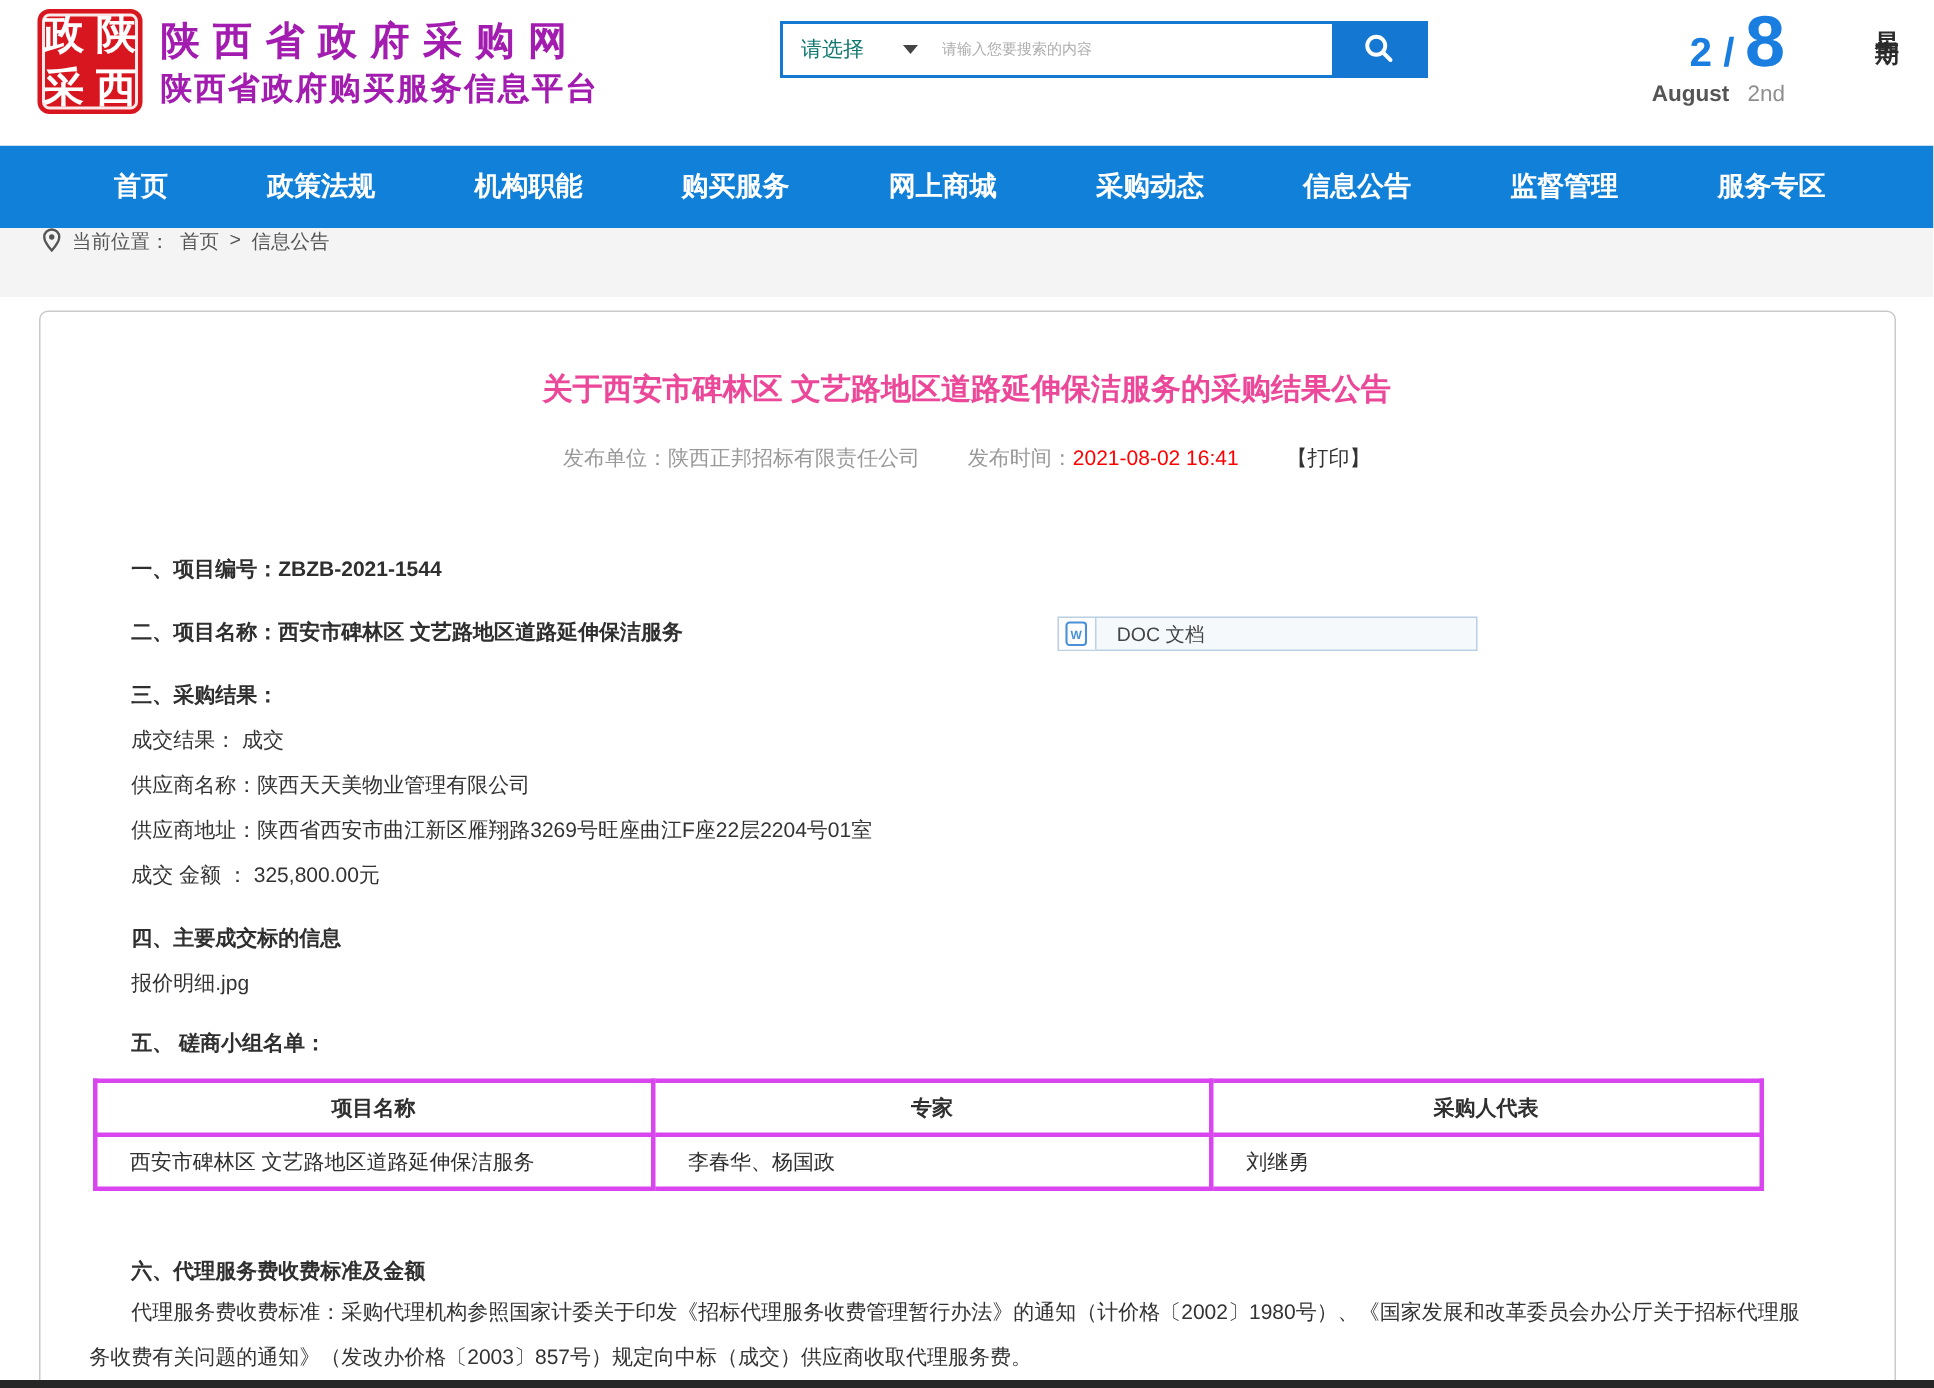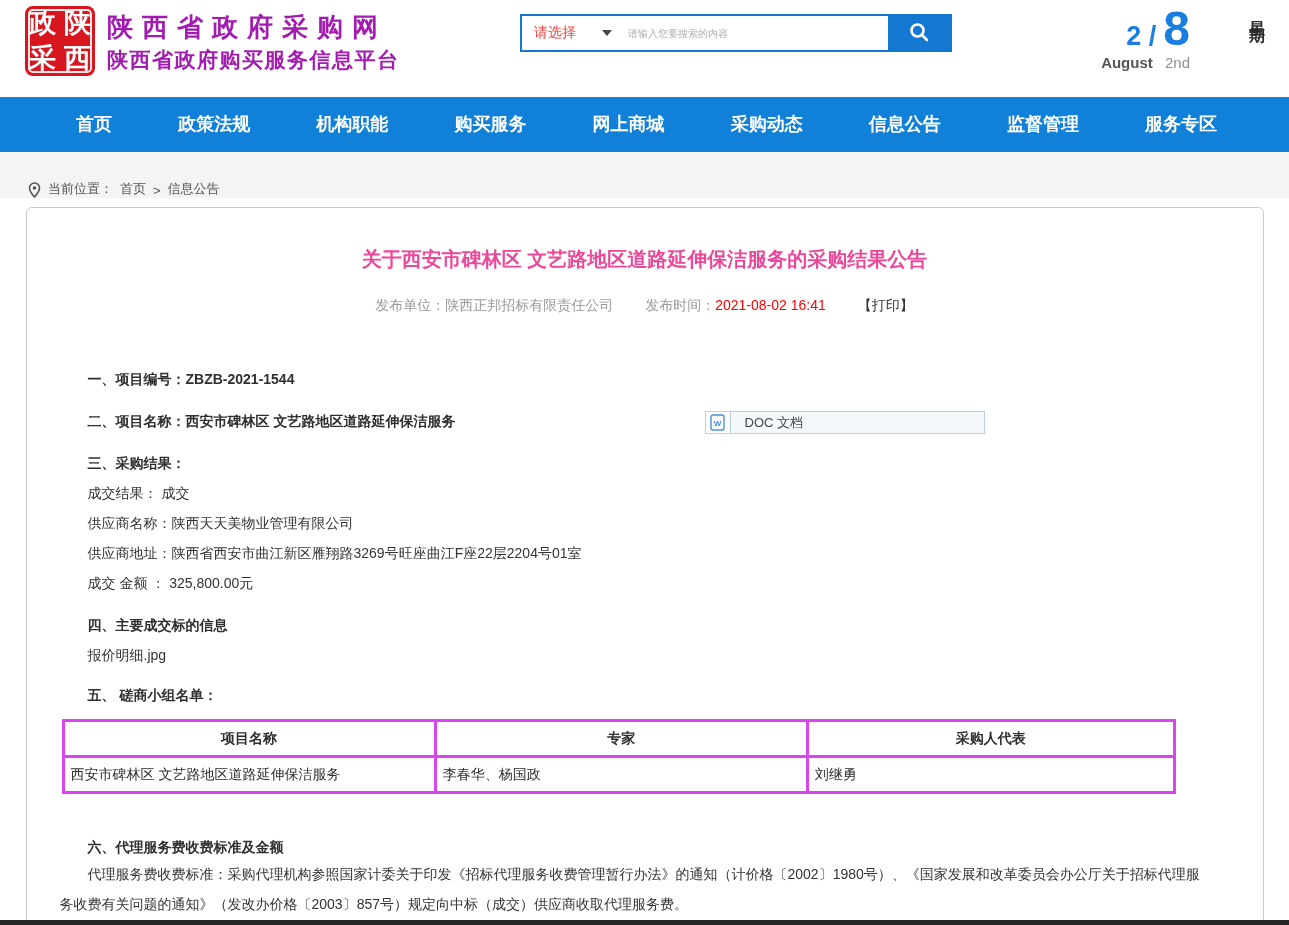--- a/index.html
+++ b/index.html
@@ -13,21 +13,21 @@
     grid-template-columns:1fr 1fr; grid-template-rows:1fr 1fr; }
   .logo::after { content:""; position:absolute; inset:3px; border:2px solid rgba(255,255,255,.9); border-radius:5px; pointer-events:none; }
   .logo span { color:#fff; font-size:27px; font-weight:bold; display:flex; align-items:center; justify-content:center; line-height:1; }
   .brand { position:absolute; left:107px; top:11px; color:#a21caf; }
   .brand-title { font-size:26px; font-weight:bold; letter-spacing:9px; line-height:1.25; white-space:nowrap; }
   .brand-sub { font-size:21px; font-weight:bold; letter-spacing:1.5px; line-height:1.5; white-space:nowrap; }
 
   .search { position:absolute; left:520px; top:14px; width:432px; height:38px;
     border:2px solid #1477d2; display:flex; align-items:stretch; background:#fff; }
   .search-select { width:96px; display:flex; align-items:center; padding-left:12px; gap:26px;
-    font-size:14px; color:#ef4444; cursor:pointer; }
+    font-size:14px; color:#0f766e; cursor:pointer; }
   .caret { width:0; height:0; border-left:5px solid transparent; border-right:5px solid transparent; border-top:6px solid #444; }
   .search-input { flex:1; border:none; outline:none; font-size:10px; padding-left:10px; color:#333;
     font-family:"Liberation Sans","DejaVu Sans",sans-serif; }
   .search-input::placeholder { color:#aeaeae; }
   .search-btn { width:62px; background:#1477d2; border:none; display:flex; align-items:center; justify-content:center; cursor:pointer; }
 
   .datewrap { position:absolute; right:99px; top:6px; text-align:right; }
   .datenum { display:flex; align-items:baseline; justify-content:flex-end; color:#1a7ee0; gap:7px; }
   .datenum .dm { font-size:27px; font-weight:bold; }
   .datenum .db { font-size:48px; font-weight:bold; line-height:.95; }
@@ -36,21 +36,21 @@
   .dateword .ord { color:#8f8f8f; margin-left:8px; }
   .weekday { position:absolute; right:24px; top:7px; writing-mode:vertical-lr; text-orientation:upright;
     font-size:16px; font-weight:bold; color:#2b2b2b; letter-spacing:7px; line-height:1; }
 
   
   .nav { height:55px; background:#1080d8; display:flex; align-items:center;
     justify-content:space-between; padding:0 72px 0 76px; }
   .nav a { color:#fff; font-size:18px; font-weight:bold; text-decoration:none; line-height:55px; cursor:pointer; white-space:nowrap; }
 
   
-  .crumbbar { height:46px; background:#f4f4f4; display:flex; align-items:flex-end; padding-left:28px; gap:7px;
+  .crumbbar { height:46px; background:#f4f4f4; display:flex; align-items:flex-start; padding-left:28px; gap:7px;
     font-size:13px; color:#555; }
   .crumbbar a { color:#555; text-decoration:none; cursor:pointer; }
 
   
   .card { margin:9px auto 0; width:1238px; min-height:760px; background:#fff;
     border:1px solid #c9c9c9; border-radius:6px 6px 0 0; position:relative; }
   .art-title { margin-top:38px; text-align:center; font-size:20px; font-weight:bold; color:#ec4899; }
   .meta { margin-top:24px; text-align:center; font-size:14px; color:#999; }
   .meta .gap { display:inline-block; width:28px; }
   .meta .red { color:#f00; }
@@ -68,21 +68,21 @@
   .amount { margin-top:2px; }
 
   .docbtn { position:absolute; left:678px; top:203px; width:280px; height:23px;
     background:#f6f9fc; border:1px solid #bcd0e4; display:flex; align-items:center; cursor:pointer; }
   .docbtn .ic { width:25px; height:100%; border-right:1px solid #bcd0e4; display:flex; align-items:center; justify-content:center; background:#fdfdfd; }
   .docbtn .lbl { font-size:13px; color:#444; padding-left:14px; }
 
   table.committee { margin:16px 0 0 2px; width:1114px; border-collapse:collapse; }
   table.committee th, table.committee td { border:3px solid #d946ef; height:36px; font-size:14px; color:#2f2f2f; }
   table.committee th { font-weight:bold; text-align:center; }
-  table.committee td { text-align:left; padding-left:6px; }
+  table.committee td { text-align:left; padding-left:22px; }
 
   .bottombar { position:fixed; left:0; bottom:0; width:1289px; height:5px; background:#262626; }
 </style>
 </head>
 <body>
 
 <div class="header">
   <div class="logo">
     <span>政</span>
     <span>陕</span>

